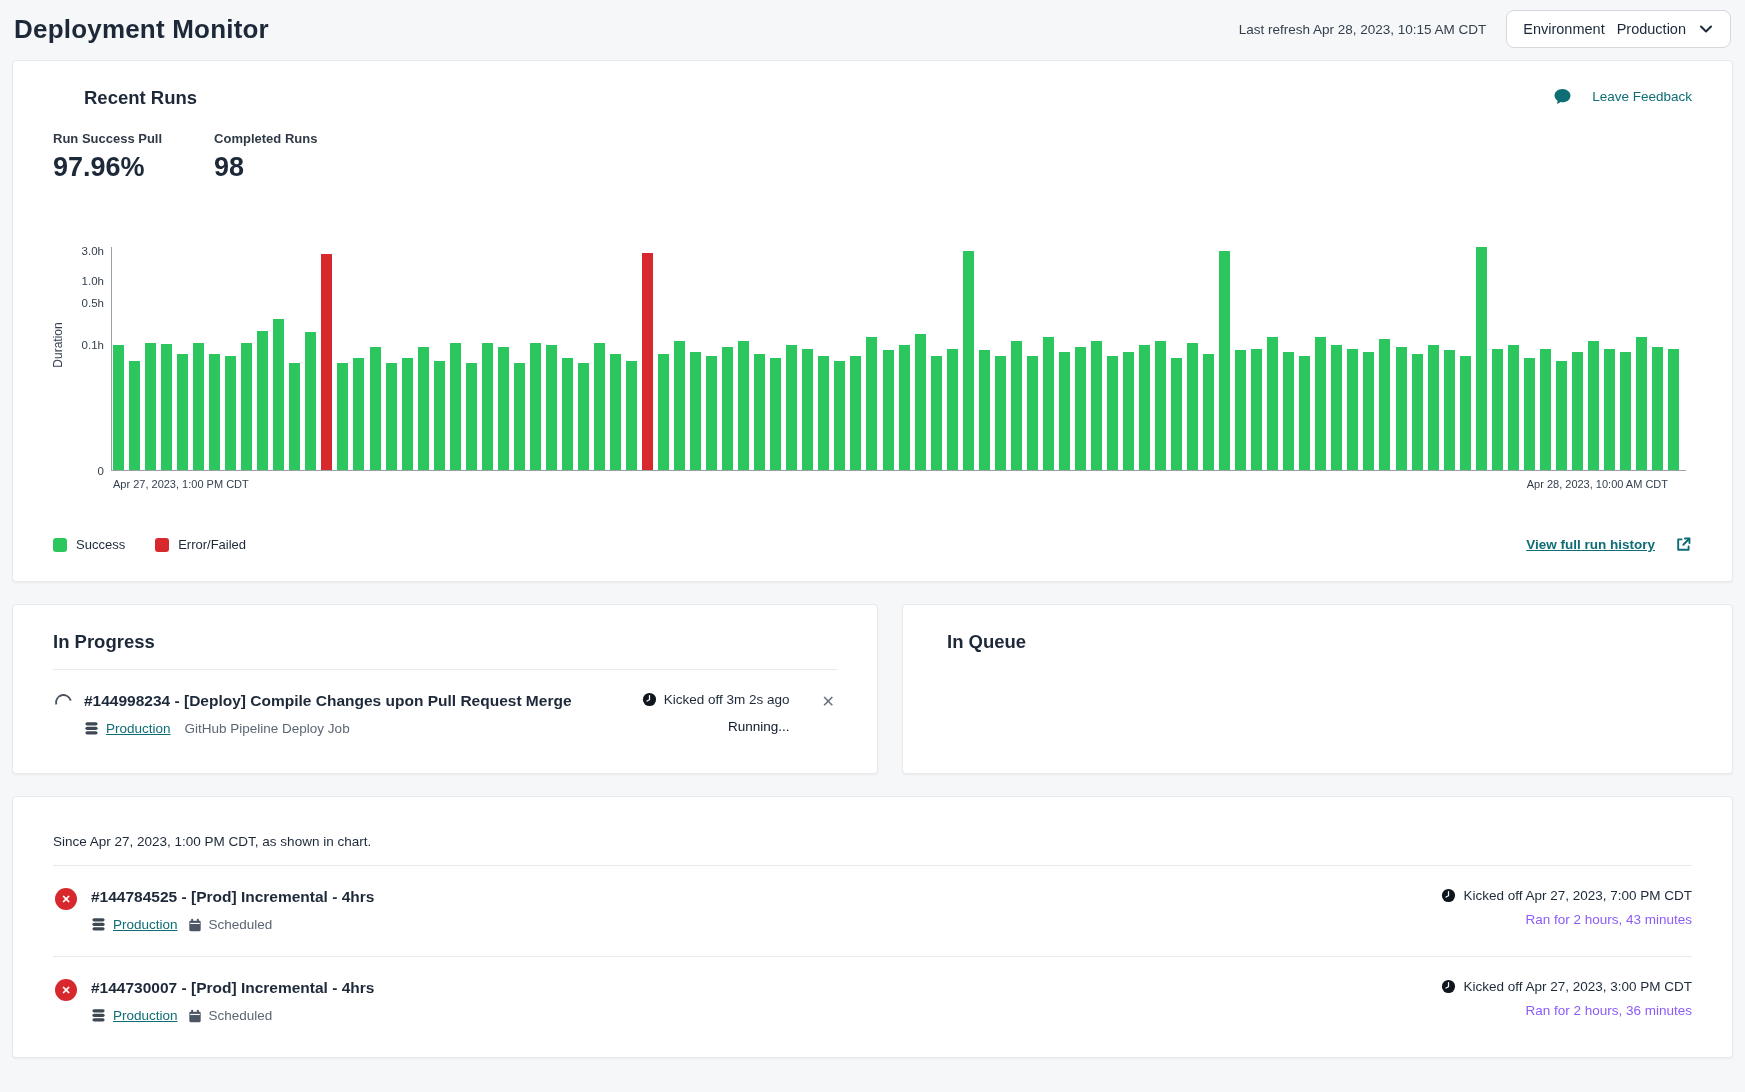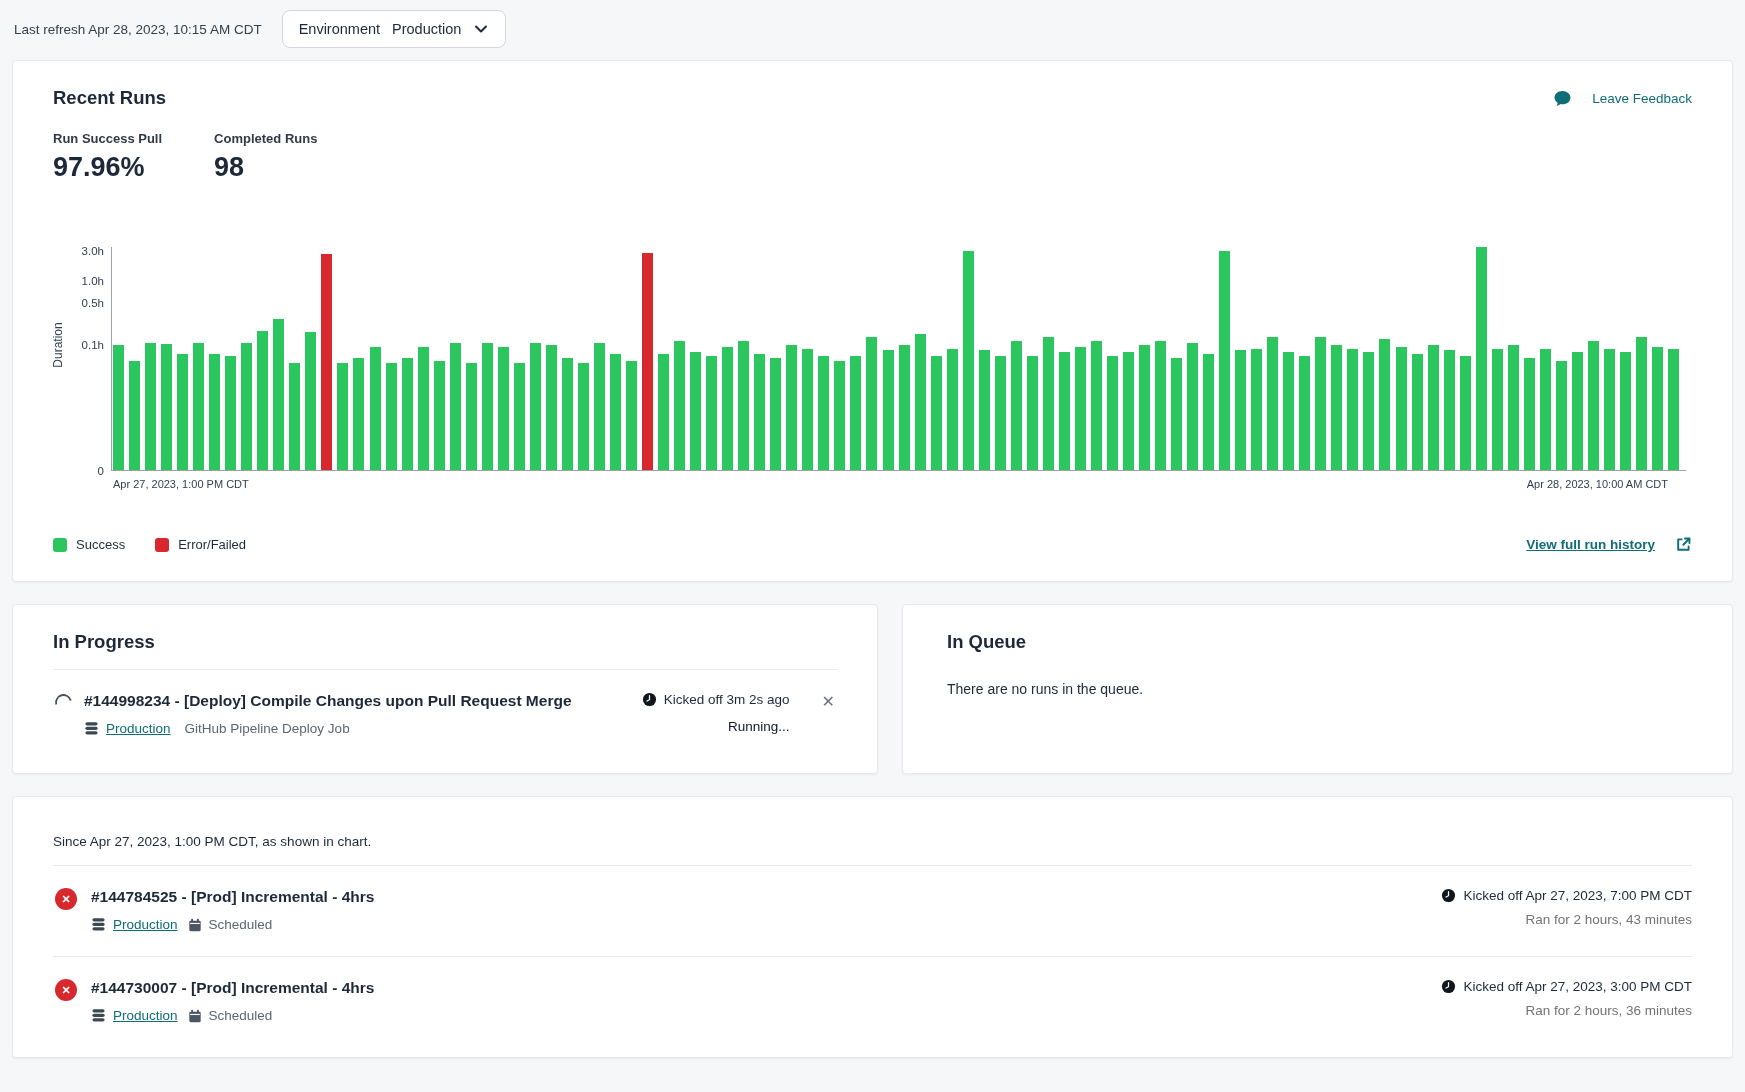--- a/index.html
+++ b/index.html
@@ -13,21 +13,21 @@
   .topbar-right { display:flex; align-items:center; gap:20px; }
   .last-refresh { font-size:13.5px; color:#333f4d; }
   .env-dropdown { display:flex; align-items:center; gap:12px; background:#fff; border:1px solid #d4d8dd;
     border-radius:8px; padding:10px 16px; font-size:14.5px; color:#1d2939; cursor:pointer;
     font-family:"Liberation Sans", sans-serif; }
   .env-dropdown svg { display:block; }
 
   
   .content { padding:0 12px; }
   .card { background:#fff; border:1px solid #e7e9ec; border-radius:4px; box-shadow:0 1px 2px rgba(16,24,40,.05); }
-  .card-head { display:flex; justify-content:space-between; align-items:center; }
+  .card-head { display:flex; justify-content:space-between; align-items:flex-start;margin-left:31px; }
   .card-title { font-size:18.5px; font-weight:700; color:#1d2939; }
 
   .card-recent { padding:26px 40px 18px 40px; height:522px; }
   .teal-link { display:flex; align-items:center; gap:20px; color:#0e6d75; font-size:13.5px; text-decoration:none; cursor:pointer; }
   .teal-link .lbl { color:#0e6d75; }
 
   .stats { display:flex; gap:52px; margin-top:22px; }
   .stat-label { font-size:13px; font-weight:700; color:#2f3a46; }
   .stat-value { font-size:27px; font-weight:700; color:#1d2939; margin-top:6px; }
 
@@ -78,29 +78,30 @@
   
   .card-failed { margin-top:22px; padding:26px 40px 10px 40px; }
   .failed-sub { margin-top:11px; font-size:13.5px; color:#1d2939; }
   .failed-row { display:flex; align-items:flex-start; padding:22px 0 24px 0; }
   .failed-row.bordered { border-bottom:1px solid #e7e9ec; }
   .fail-badge { width:22px; height:22px; border-radius:50%; background:#d7282d; color:#fff;
     display:flex; align-items:center; justify-content:center; font-size:11px; font-weight:700;
     margin:0 14px 0 2px; flex:0 0 22px; }
   .meta-item { display:flex; align-items:center; gap:7px; }
   .sched { color:#5b6673; }
-  .ranfor { font-size:13.5px; color:#737373; }
+  .ranfor { font-size:13.5px; color:#8b5cf6; }
   .icon { display:block; }
 </style>
 </head>
 <body>
 
 <div class="page">
 
   <div class="topbar">
+    <h1 class="page-title">Deployment Monitor</h1>
     <div class="topbar-right">
       <span class="last-refresh">Last refresh Apr 28, 2023, 10:15 AM CDT</span>
       <button class="env-dropdown">
         <span>Environment</span>
         <span>Production</span>
         <svg class="icon" width="16" height="16" viewBox="0 0 16 16" fill="none" stroke="#1d2939" stroke-width="2" stroke-linecap="round" stroke-linejoin="round">
             <path d="M3 5.5 L8 10.5 L13 5.5"></path>
           </svg>
       </button>
     </div>
@@ -304,21 +305,20 @@
               <span>Kicked off 3m 2s ago</span>
             </span>
             <span class="running">Running...</span>
           </div>
           <button class="close-btn">✕</button>
         </div>
       </section>
 
       <section class="card card-queue">
         <h2 class="card-title">In Queue</h2>
-        <p class="queue-msg">There are no runs in the queue.</p>
       </section>
     </div>
 
     <section class="card card-failed">
       <p class="failed-sub">Since Apr 27, 2023, 1:00 PM CDT, as shown in chart.</p>
       <div class="divider"></div>
 
       <div class="failed-row bordered">
         <div class="fail-badge">✕</div>
         <div class="run-main">

